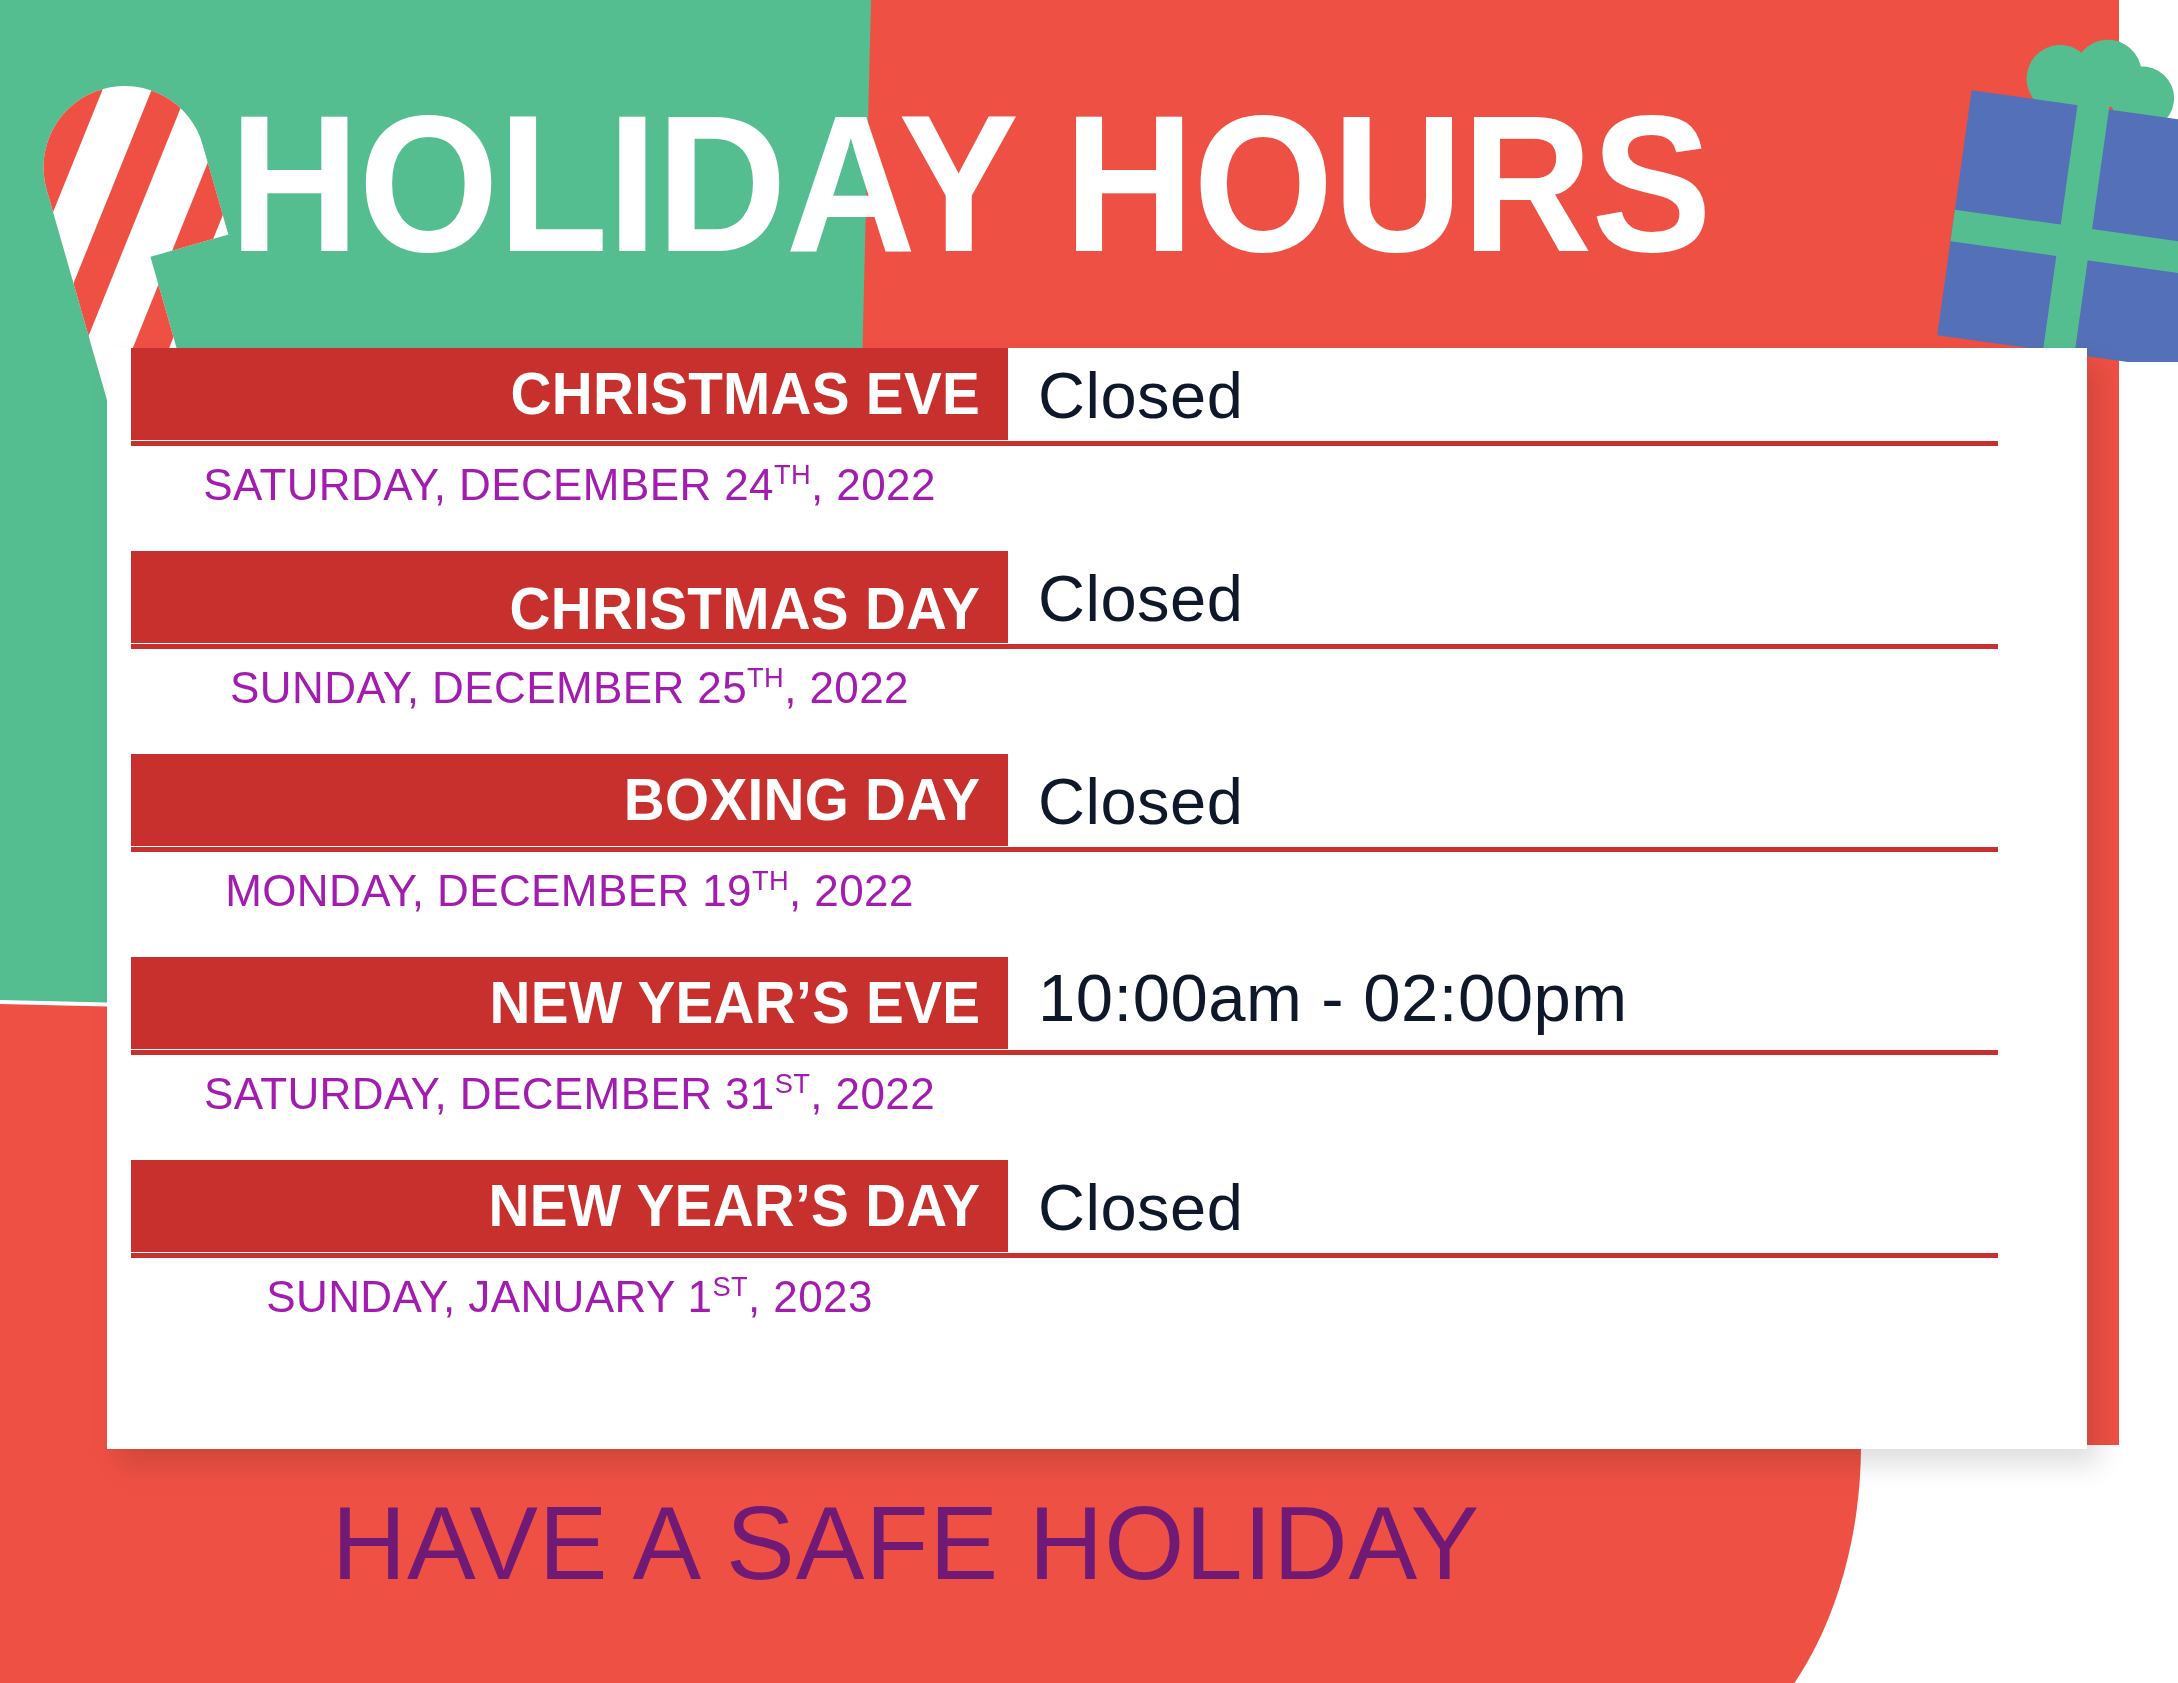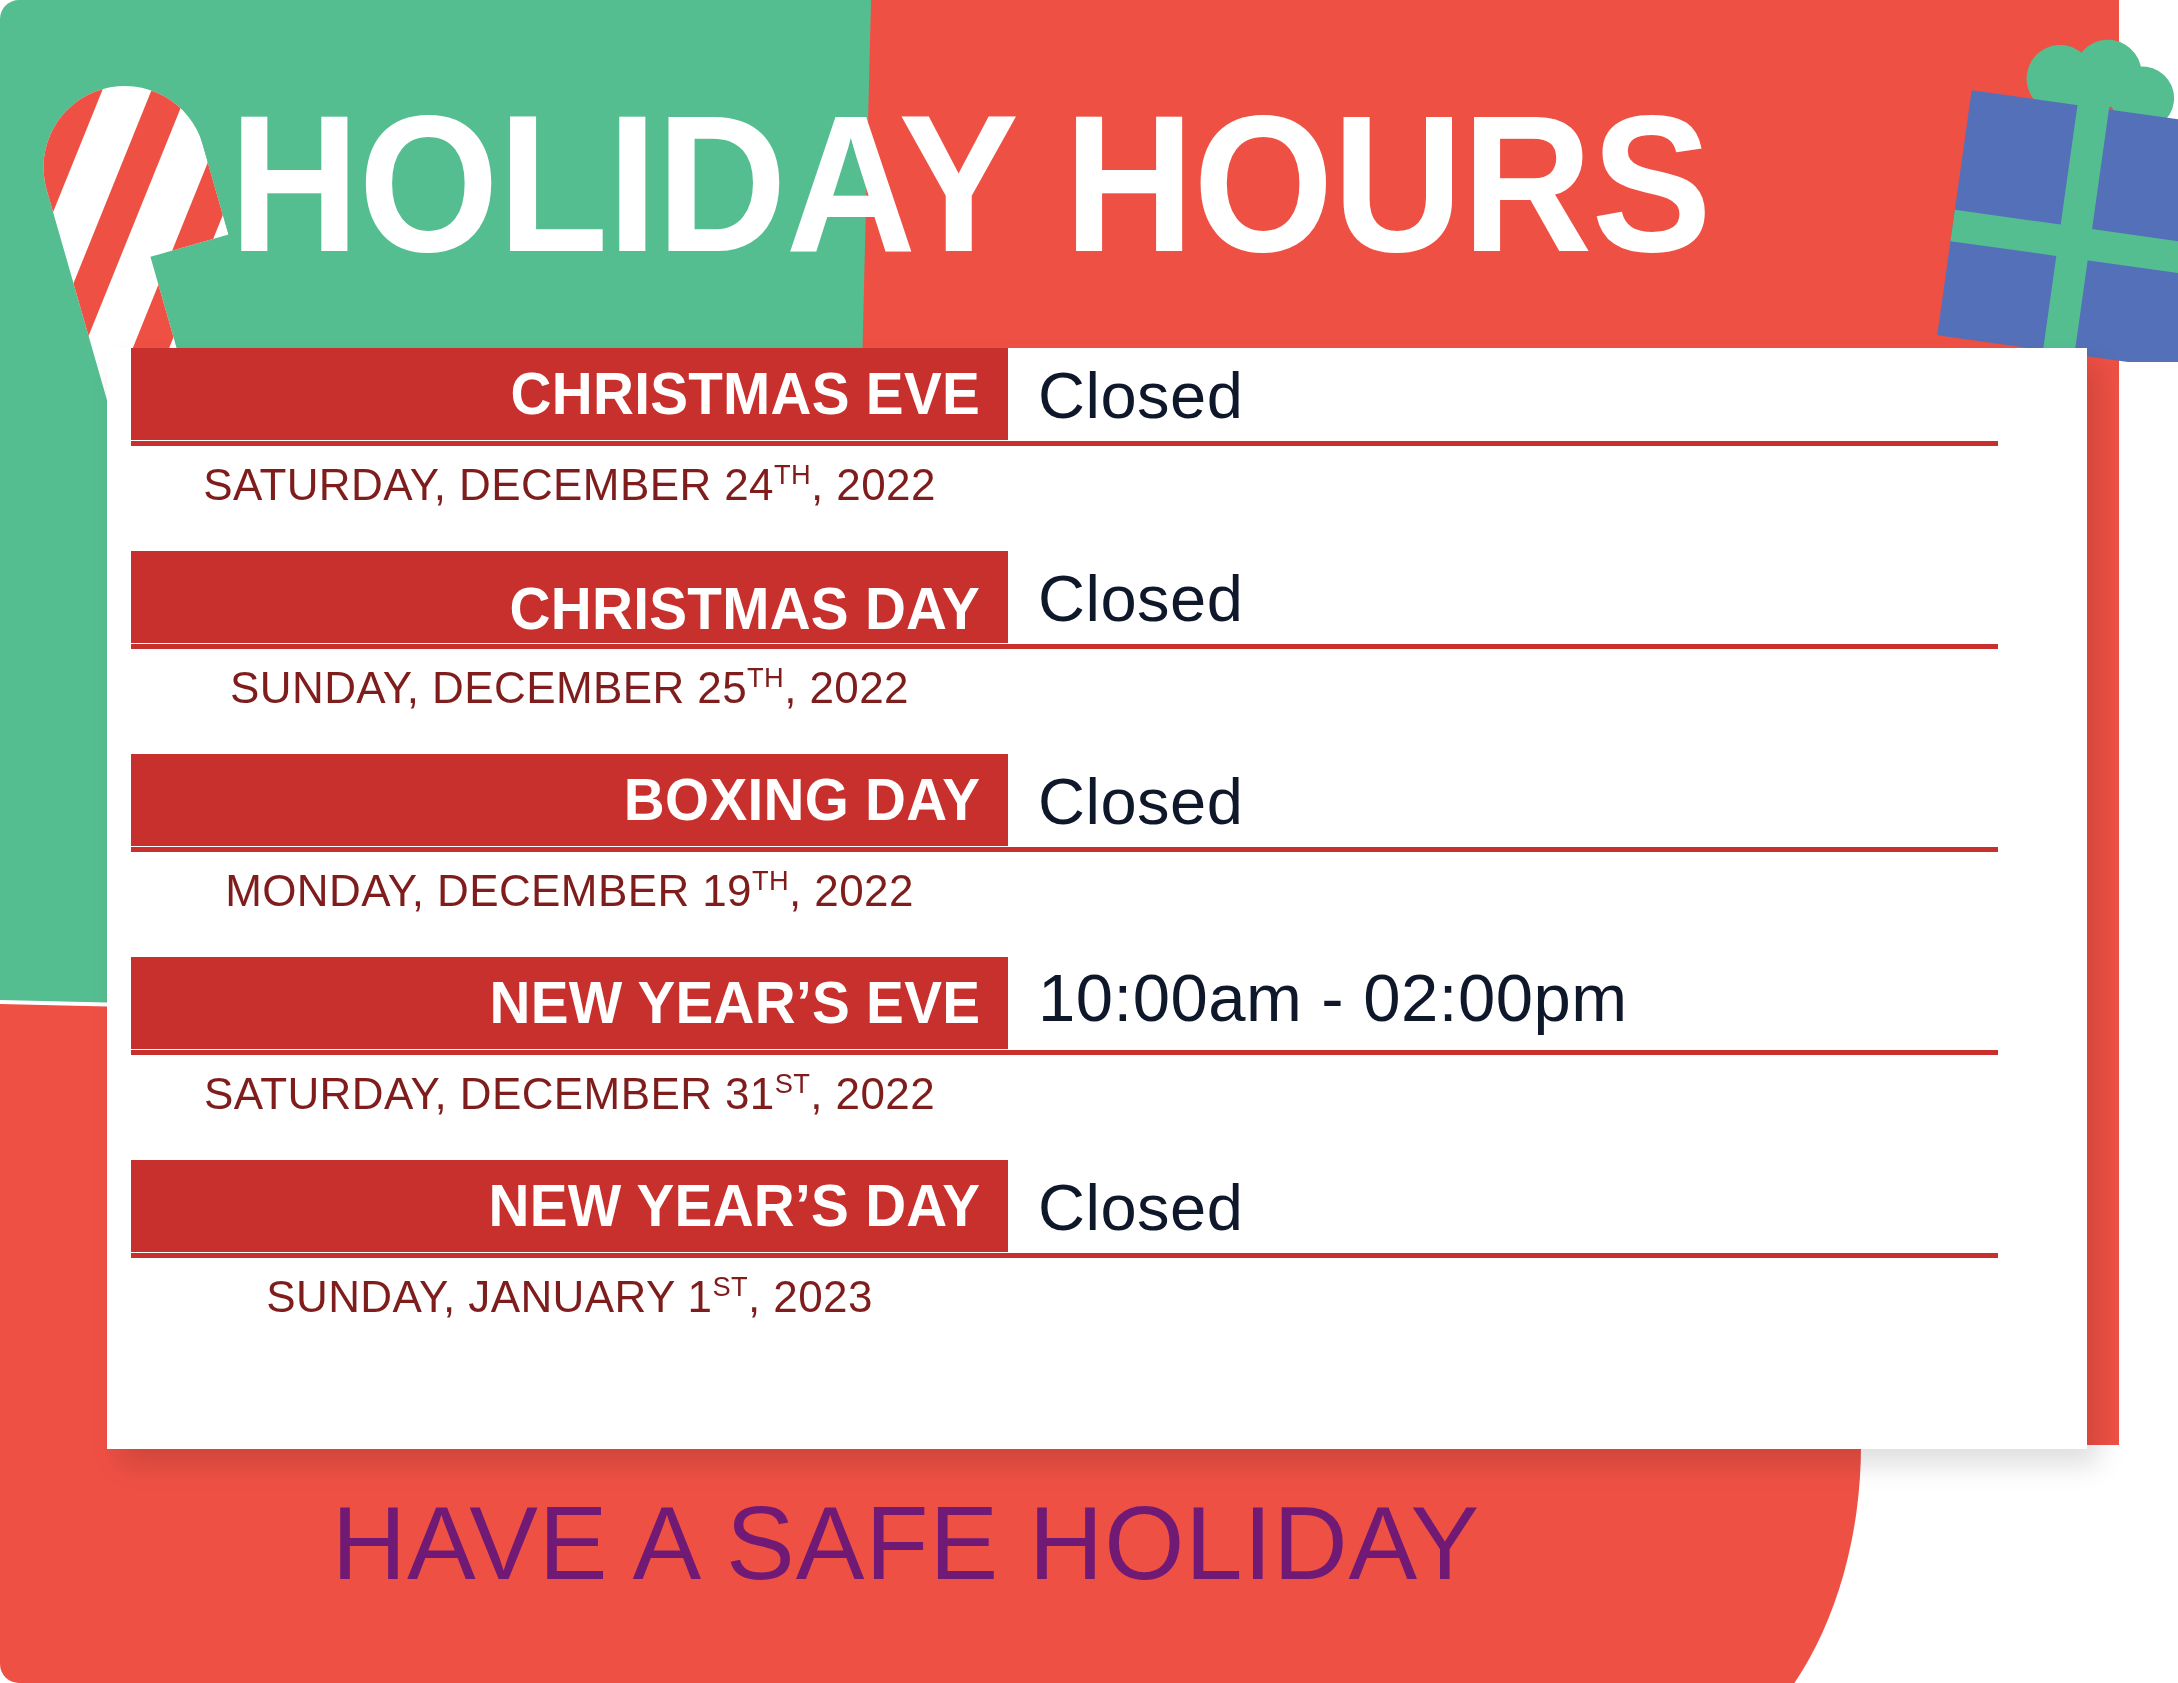--- a/index.html
+++ b/index.html
@@ -10,21 +10,20 @@
     position:relative;
     overflow:hidden;
   }
 
   #poster {
     position:absolute;
     left:0; top:0;
     width:2178px; height:1683px;
     overflow:hidden;
     background:#ffffff;
-    border-radius:19px;
   }
 
   
   .bg-green {
     position:absolute;
     left:0; top:0;
     width:891px; height:1020px;
     background:#55be91;
     clip-path: polygon(0 0, 891px 0, 851px 1020px, 0 1000px);
   }
@@ -130,21 +129,21 @@
     font-weight:normal;
     white-space:nowrap;
     letter-spacing:0.5px;
   }
 
   .date {
     position:absolute;
     left:24px;
     width:877px;
     text-align:center;
-    color:#7f1d1d;
+    color:#a21caf;
     font-size:44px;
     letter-spacing:0.4px;
     white-space:nowrap;
   }
   .date sup { font-size:0.62em; vertical-align:super; }
 
   
   .footer {
     position:absolute;
     left:0; top:1485px;

